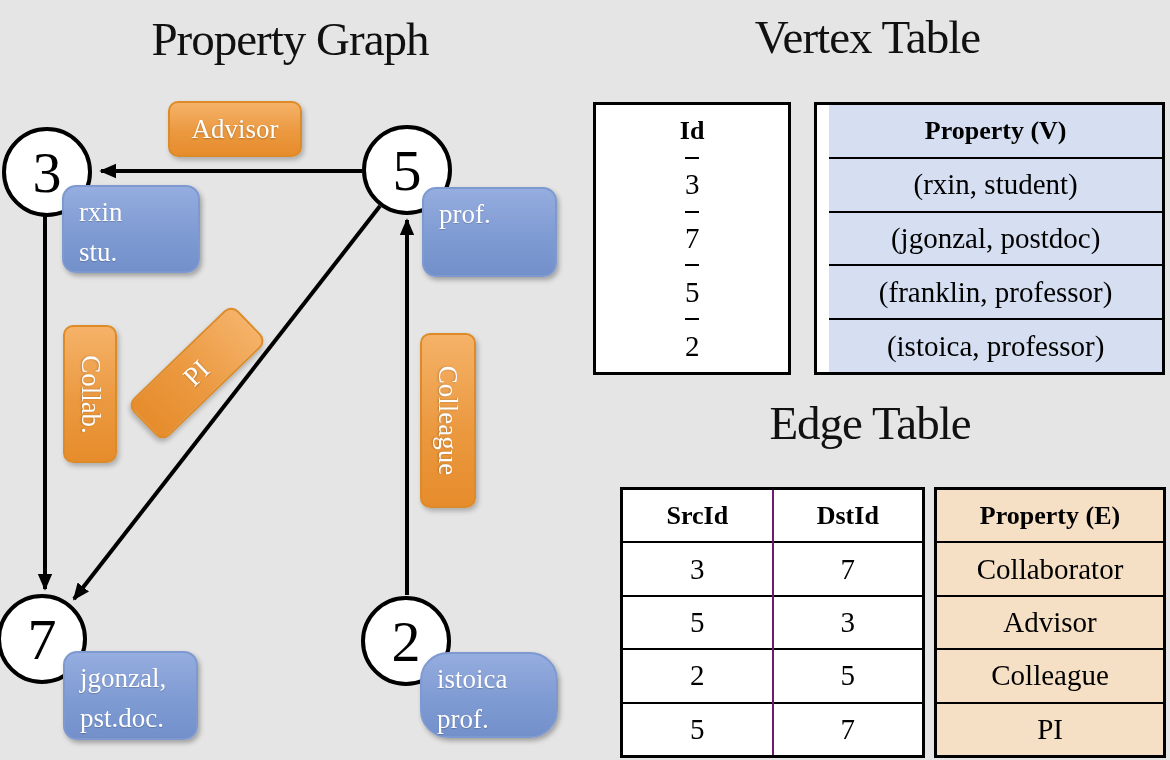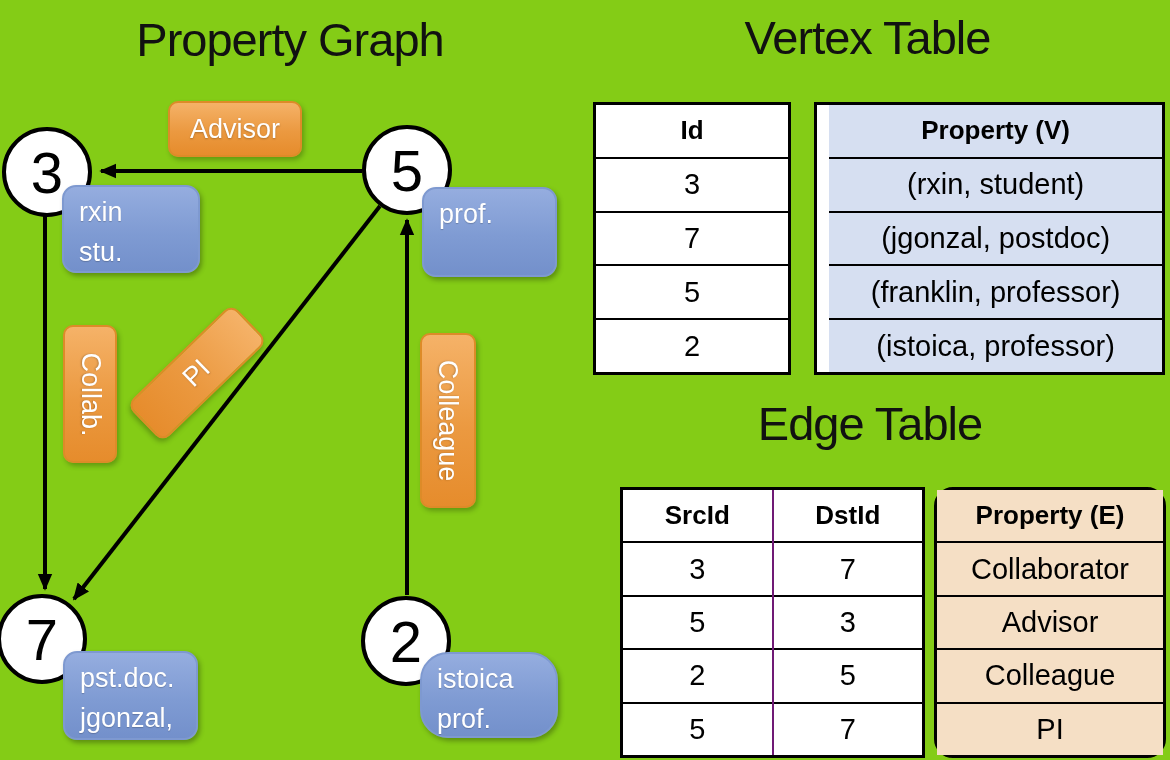--- a/index.html
+++ b/index.html
@@ -1,19 +1,19 @@
 <!DOCTYPE html>
 <html><head>
 <meta charset="utf-8">
 <style>
   * { margin:0; padding:0; box-sizing:border-box; }
   html,body { background:#fff; }
   #stage {
-    position:relative; width:1170px; height:760px; background:#84cc16;
-    font-family:Liberation Sans, sans-serif; overflow:hidden; color:#000;
+    position:relative; width:1170px; height:760px; background:#e5e5e5;
+    font-family:Liberation Serif, serif; overflow:hidden; color:#000;
   }
   .title {
     position:absolute; text-align:center; font-size:47px; font-weight:400;
     letter-spacing:-1px; color:#111;
   }
   #edges-svg { position:absolute; left:0; top:0; }
 
   
   .olabel {
     position:absolute; display:flex; align-items:center; justify-content:center;
@@ -113,30 +113,30 @@
   </div>
 
   <div class="vbox" style="left:62px; top:185px; width:138px; height:88px;">
     <div>rxin</div>
     <div>stu.</div>
   </div>
   <div class="vbox" style="left:422px; top:187px; width:135px; height:90px;">
     <div>prof.</div>
   </div>
   <div class="vbox" style="left:63px; top:651px; width:135px; height:89px;">
+    <div>jgonzal,</div>
     <div>pst.doc.</div>
-    <div>jgonzal,</div>
   </div>
   <div class="vbox" style="left:420px; top:652px; width:138px; height:86px;border-radius:28px;">
     <div>istoica</div>
     <div>prof.</div>
   </div>
 
   <div class="ttable" style="left:593px; top:102px; width:572px; height:273px;">
-    <div class="tcol" style="width:214px;">
+    <div class="tcol" style="width:214px;align-items:center;">
       <div class="tcell th">Id</div>
       <div class="tcell">3</div>
       <div class="tcell">7</div>
       <div class="tcell">5</div>
       <div class="tcell">2</div>
     </div>
     <div class="tcol" style="width:378px; margin-left:23px;padding-left:12px;">
       <div class="tcell th bg-blue">Property (V)</div>
       <div class="tcell bg-blue">(rxin, student)</div>
       <div class="tcell bg-blue">(jgonzal, postdoc)</div>
@@ -155,21 +155,21 @@
         <div class="tcell">5</div>
       </div>
       <div class="tcol">
         <div class="tcell th">DstId</div>
         <div class="tcell">7</div>
         <div class="tcell">3</div>
         <div class="tcell">5</div>
         <div class="tcell">7</div>
       </div>
     </div>
-    <div class="tcol" style="width:244px; margin-left:9px;border-radius:19px;">
+    <div class="tcol" style="width:244px; margin-left:9px;">
       <div class="tcell th bg-tan">Property (E)</div>
       <div class="tcell bg-tan">Collaborator</div>
       <div class="tcell bg-tan">Advisor</div>
       <div class="tcell bg-tan">Colleague</div>
       <div class="tcell bg-tan">PI</div>
     </div>
   </div>
 
 </div>
 

